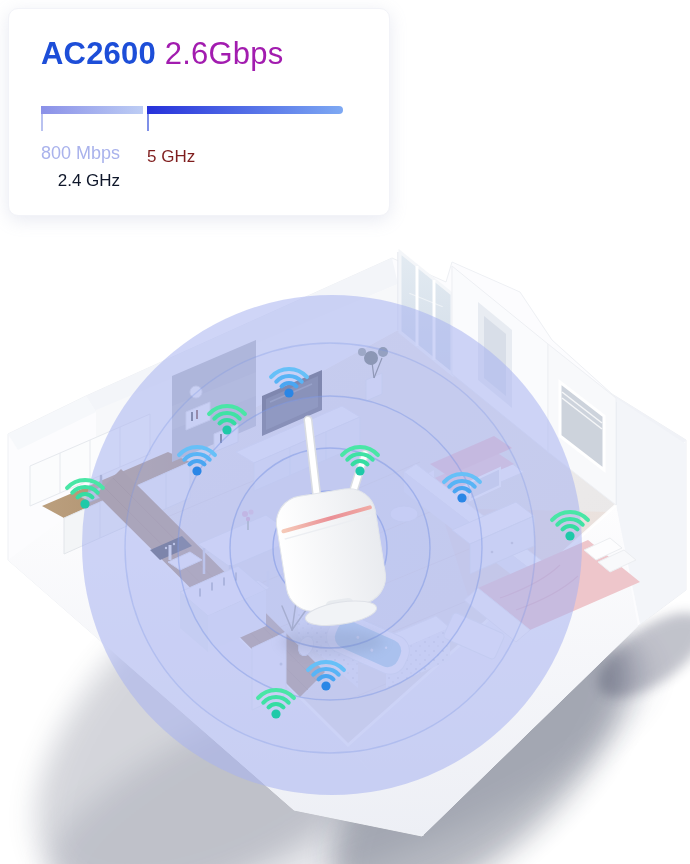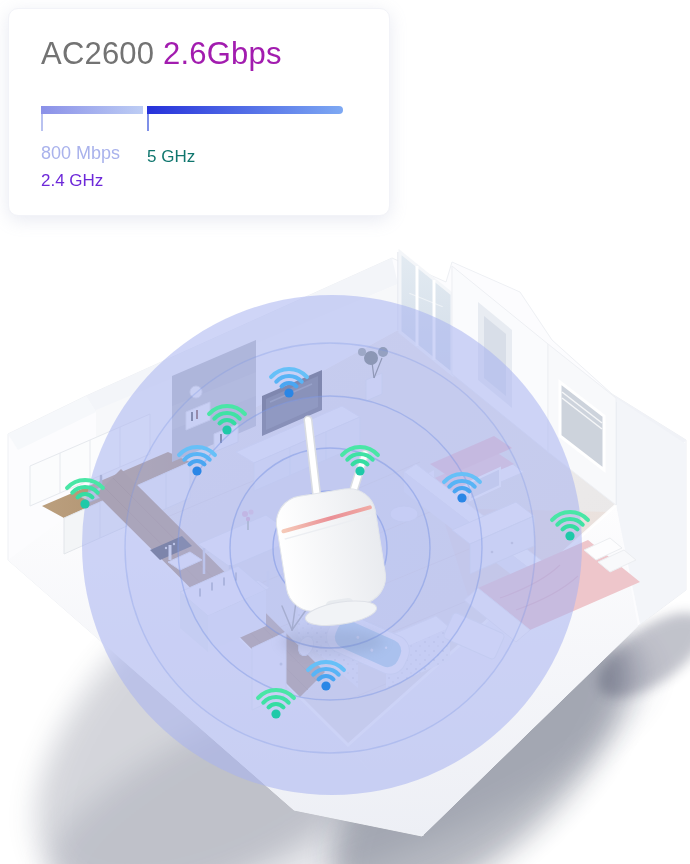--- a/index.html
+++ b/index.html
@@ -11,37 +11,37 @@
   .illus{position:absolute;left:0;top:0;width:690px;height:864px;}
   
   .spec-card{
     position:absolute;left:8px;top:8px;width:382px;height:208px;
     box-sizing:border-box;padding:26px 32px 0 32px;
     background:#ffffff;border:1px solid #f2f3f8;border-radius:10px;
     box-shadow:0 4px 18px rgba(140,150,190,.20);
     z-index:5;
   }
   .title{font-size:31px;line-height:38px;color:#20242c;letter-spacing:.2px;white-space:nowrap;}
-  .title .bold{font-weight:400;color:#737373;}
+  .title .bold{font-weight:700;color:#1d4ed8;}
   .title .rest{font-weight:400;color:#a21caf;}
   .bar-row{position:relative;margin-top:33px;width:302px;height:8px;display:flex;gap:4px;}
   .seg{position:relative;height:8px;}
   .seg24{background:linear-gradient(90deg,#8a90e8,#bdcdf4);}
   .seg5{background:linear-gradient(90deg,#2631da,#7ea9f3);border-radius:0 4px 4px 0;}
   .tick{position:absolute;left:0;top:8px;width:2px;height:17px;}
   .seg24 .tick{background:#b9c2f0;}
   .seg5 .tick{background:#7f90e8;}
   .labels{position:relative;margin-top:27px;width:302px;height:60px;}
   .band-label{position:absolute;top:0;white-space:nowrap;}
   .band-label .speed{font-size:18px;line-height:24px;}
   .band-label .freq{font-size:17px;line-height:20px;margin-top:6px;}
   .b24 .speed{color:#a9b2ec;font-weight:500;}
-  .b24 .freq{color:#6d28d9;font-weight:400;}
+  .b24 .freq{color:#0f172a;font-weight:400;text-align:right;}
   .b5 .speed{color:#3347d4;font-weight:700;}
-  .b5 .freq{color:#0f766e;font-weight:400;}
+  .b5 .freq{color:#7f1d1d;font-weight:400;}
 </style>
 </head>
 <body>
 
 <svg class="illus" viewBox="0 0 690 864" aria-hidden="true">
   <defs>
     <filter id="soft" x="-60%" y="-60%" width="220%" height="220%">
         <feGaussianBlur stdDeviation="14"></feGaussianBlur>
       </filter>
     <filter id="soft2" x="-60%" y="-60%" width="220%" height="220%">

